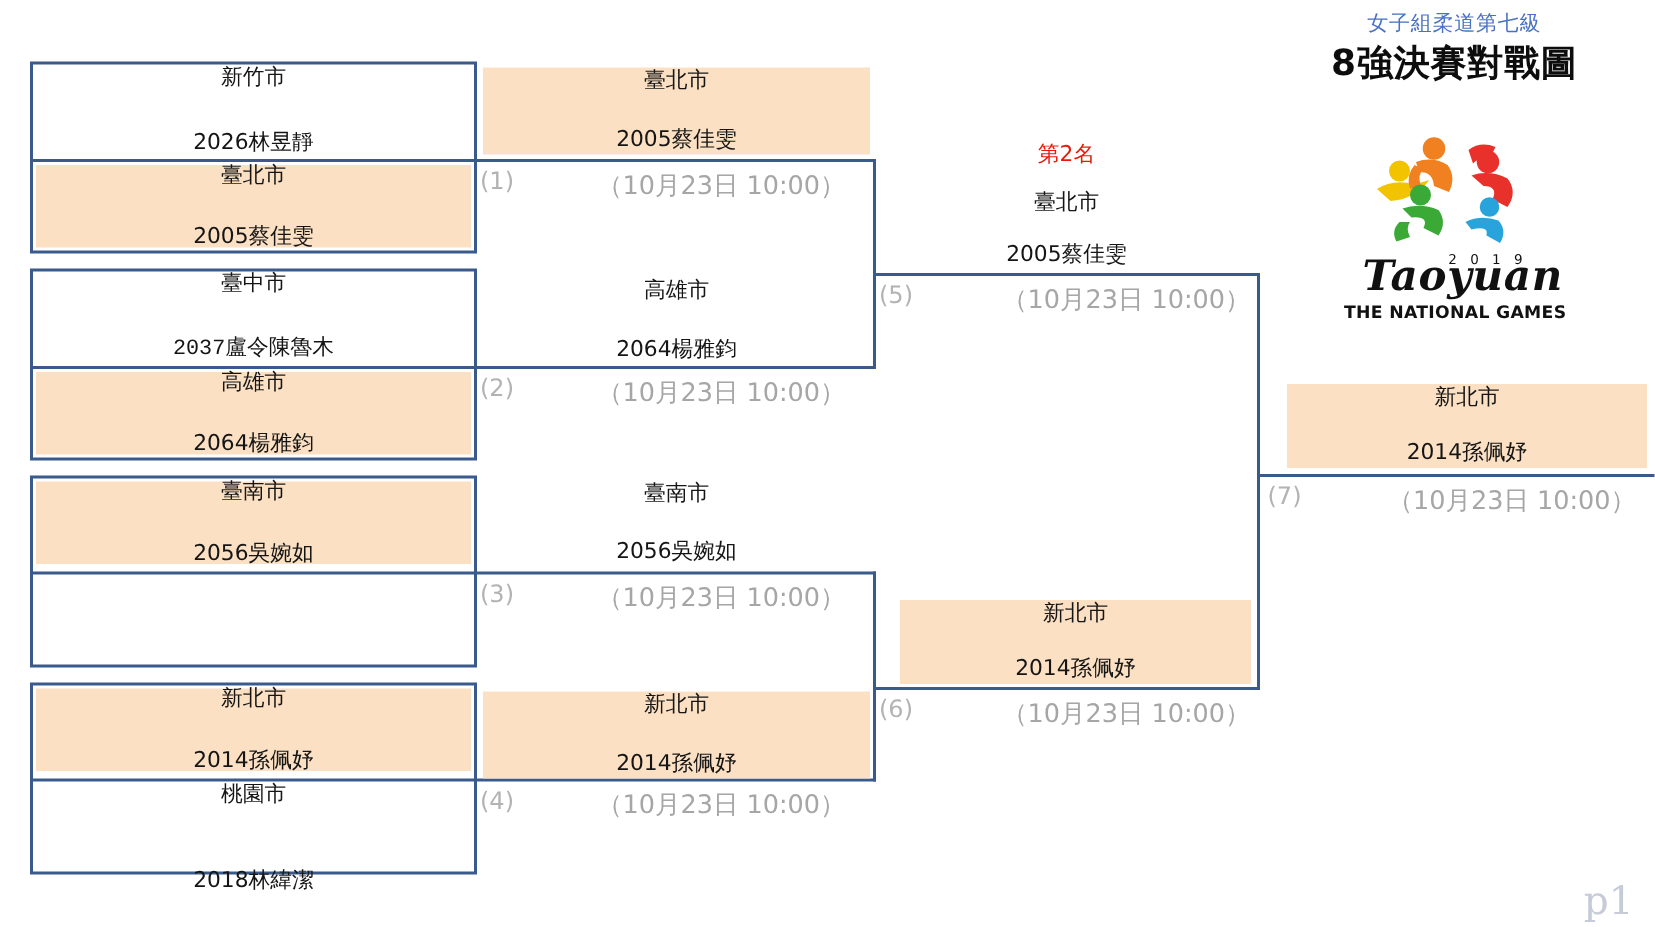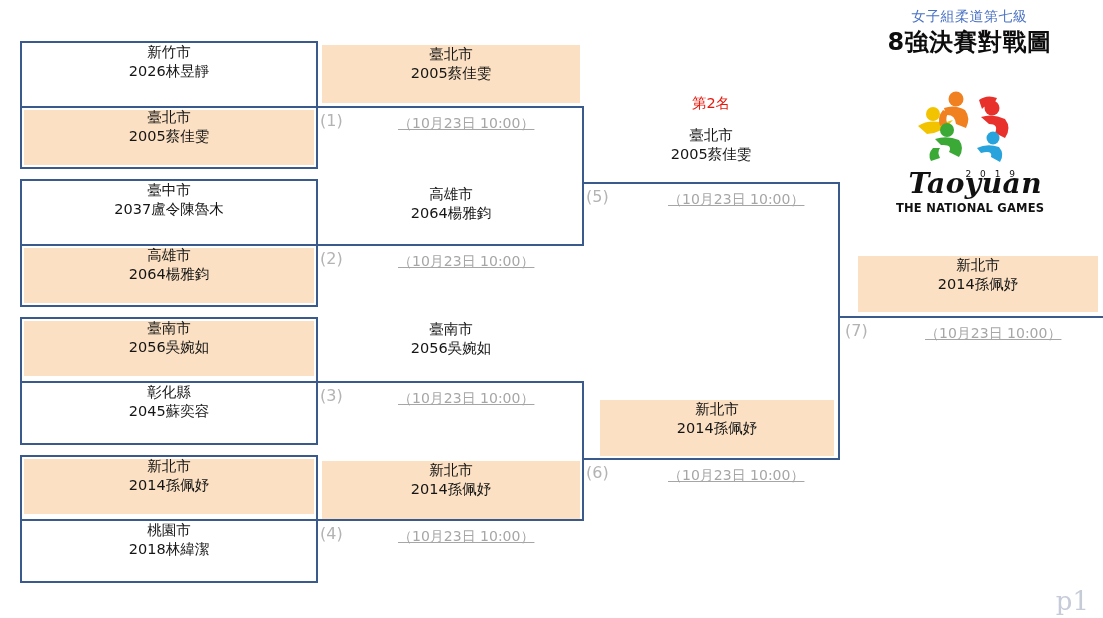--- a/index.html
+++ b/index.html
@@ -40,45 +40,44 @@
     background: #3A5A8C;
     width: 2px;
   }
 
   
   .slot {
     position: absolute;
     display: flex;
     flex-direction: column;
     align-items: center;
-    justify-content: flex-start;
+    justify-content: space-between;
     line-height: 1.32;
     color: #151515;
     font-size: 14.5px;
     text-align: center;
     white-space: nowrap;
   }
   .slot .team { display: block; }
   .slot .athlete { display: block; }
 
   
   .match-no {
     position: absolute;
     color: #B3B3B3;
     font-size: 16px;
     line-height: 1;
     white-space: nowrap;
   }
   .match-dt {
     position: absolute;
     color: #A6A6A6;
-    font-size: 14px;
-    line-height: 1;
-    white-space: nowrap;
-    text-decoration: underline;
+    font-size: 17px;
+    line-height: 1;
+    white-space: nowrap;
   }
 
   
   .rank {
     position: absolute;
     color: #E8180C;
     font-size: 14.5px;
     line-height: 1;
     white-space: nowrap;
     text-align: center;
@@ -192,40 +191,36 @@
     <span class="athlete">2026林昱靜</span>
   </div>
   <div class="slot" style="left:20px; top:108px; width:298px; height:60px;">
     <span class="team">臺北市</span>
     <span class="athlete">2005蔡佳雯</span>
   </div>
 
   <div class="box" style="left:20px; top:179px; width:298px; height:128px;"></div>
   <div class="fill" style="left:24px; top:248px; width:290px; height:55px;"></div>
   <div class="line-h" style="left:20px; top:244px; width:298px;"></div>
-  <div class="slot" style="left:20px; top:181px; width:298px; height:62px;">
+  <div class="slot" style="left:20px; top:181px; width:298px; height:62px;font-family:Liberation Mono, monospace;">
     <span class="team">臺中市</span>
     <span class="athlete">2037盧令陳魯木</span>
   </div>
   <div class="slot" style="left:20px; top:246px; width:298px; height:60px;">
     <span class="team">高雄市</span>
     <span class="athlete">2064楊雅鈞</span>
   </div>
 
   <div class="box" style="left:20px; top:317px; width:298px; height:128px;"></div>
   <div class="fill" style="left:24px; top:321px; width:290px; height:55px;"></div>
   <div class="line-h" style="left:20px; top:381px; width:298px;"></div>
   <div class="slot" style="left:20px; top:319px; width:298px; height:60px;">
     <span class="team">臺南市</span>
     <span class="athlete">2056吳婉如</span>
   </div>
-  <div class="slot" style="left:20px; top:383px; width:298px; height:60px;">
-    <span class="team">彰化縣</span>
-    <span class="athlete">2045蘇奕容</span>
-  </div>
 
   <div class="box" style="left:20px; top:455px; width:298px; height:128px;"></div>
   <div class="fill" style="left:24px; top:459px; width:290px; height:55px;"></div>
   <div class="line-h" style="left:20px; top:519px; width:298px;"></div>
   <div class="slot" style="left:20px; top:457px; width:298px; height:60px;">
     <span class="team">新北市</span>
     <span class="athlete">2014孫佩妤</span>
   </div>
   <div class="slot" style="left:20px; top:521px; width:298px; height:76px;">
     <span class="team">桃園市</span>

